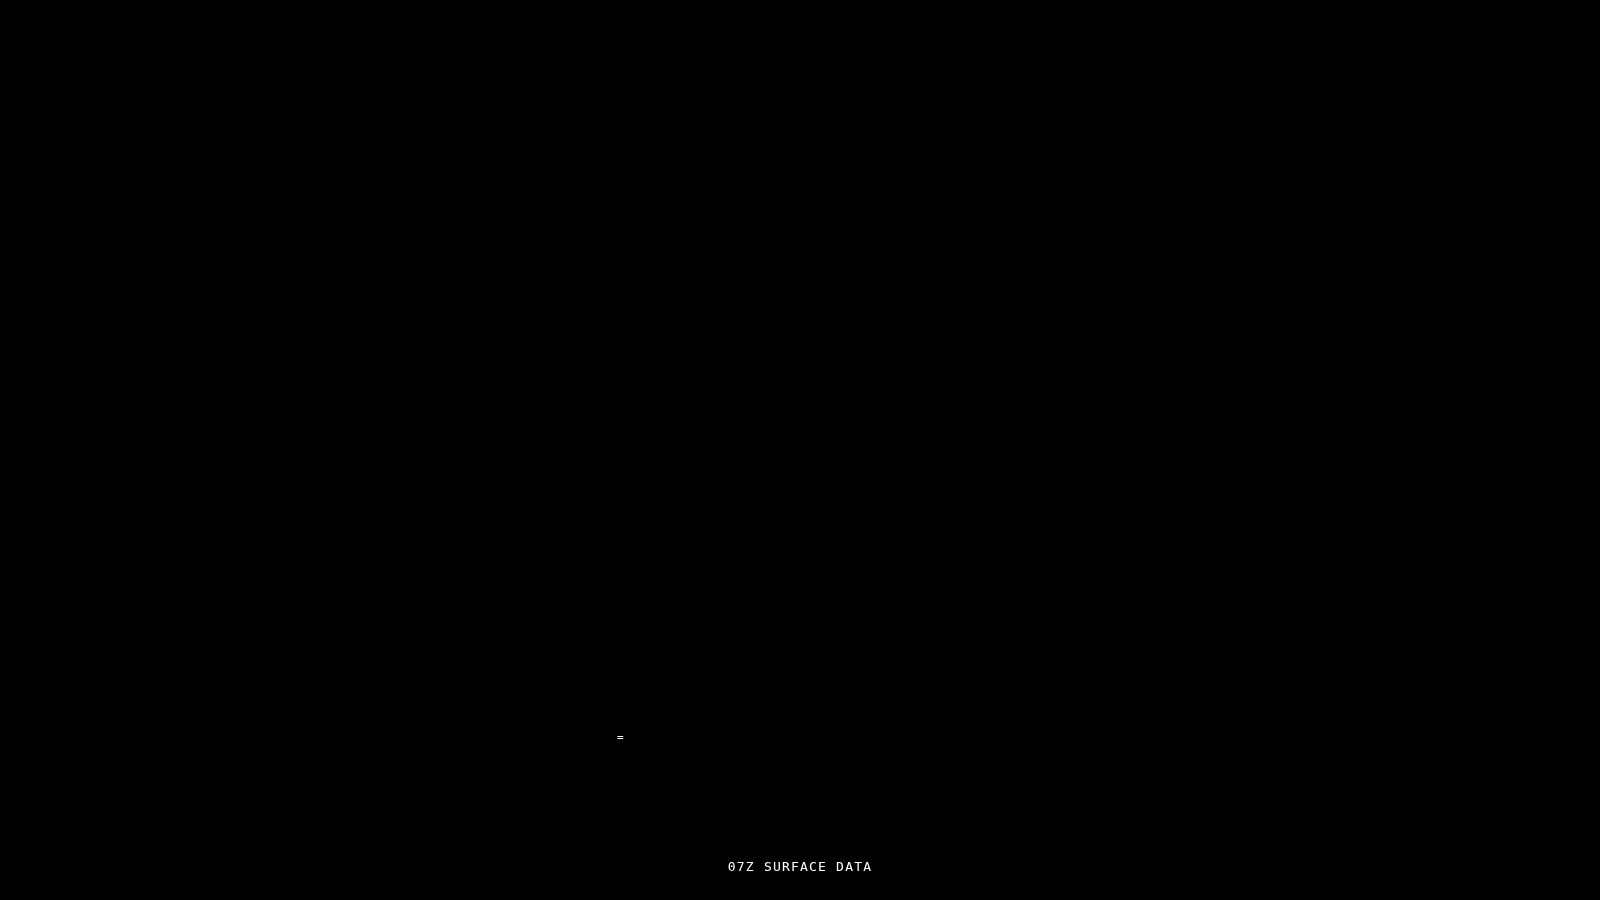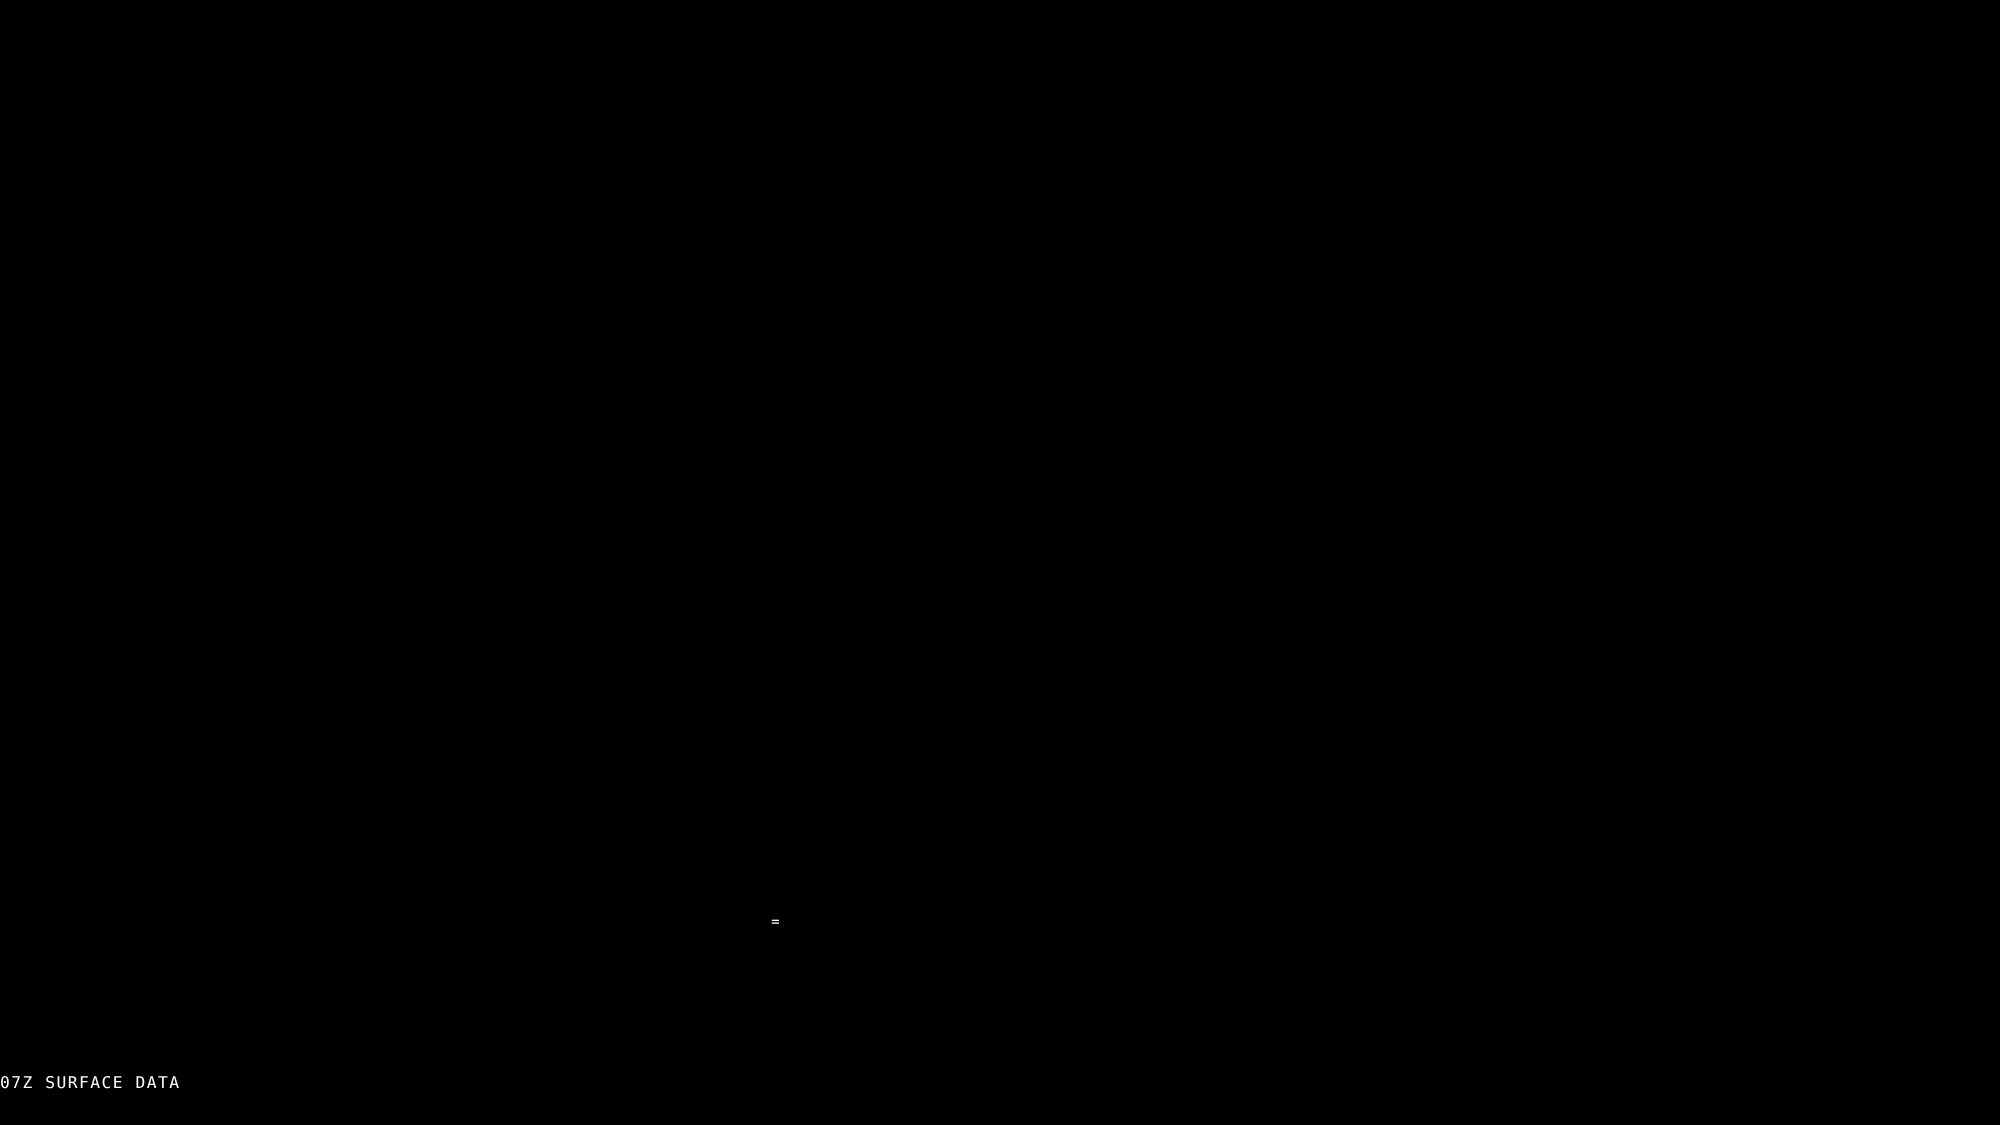--- a/index.html
+++ b/index.html
@@ -20,20 +20,21 @@
     color: #ffffff;
     font-family: "DejaVu Sans Mono", monospace;
     font-size: 11px;
     line-height: 1;
     white-space: pre;
   }
   .caption {
     position: absolute;
     left: 0;
     width: 100%;
+    text-align: center;
     color: #ffffff;
     font-family: "DejaVu Sans Mono", monospace;
     font-size: 13px;
     letter-spacing: 1.2px;
     white-space: pre;
   }
   .plot-area {
     position: absolute;
     inset: 0;
   }

